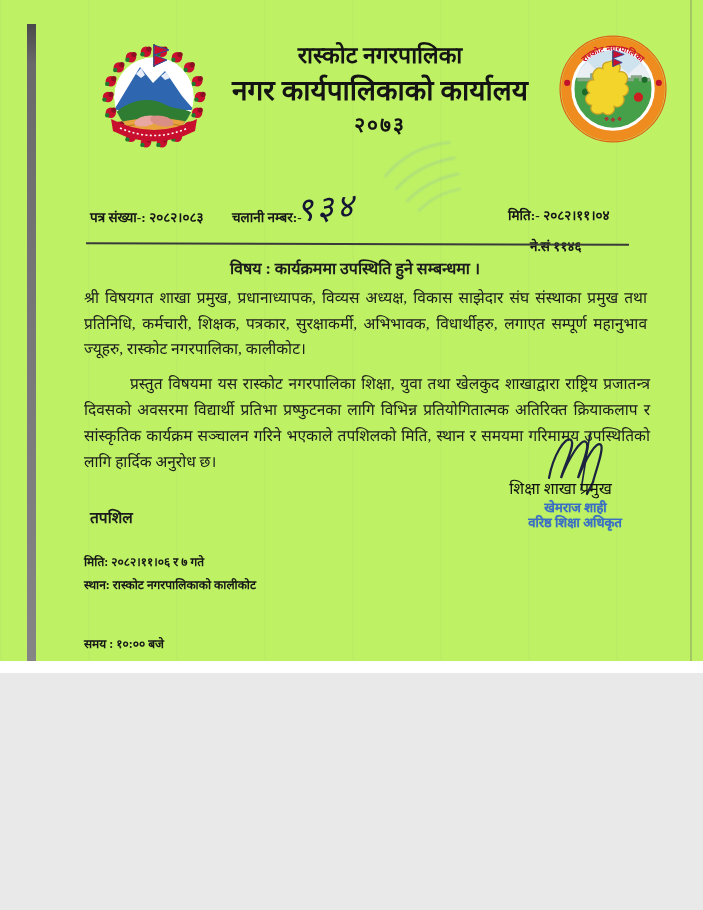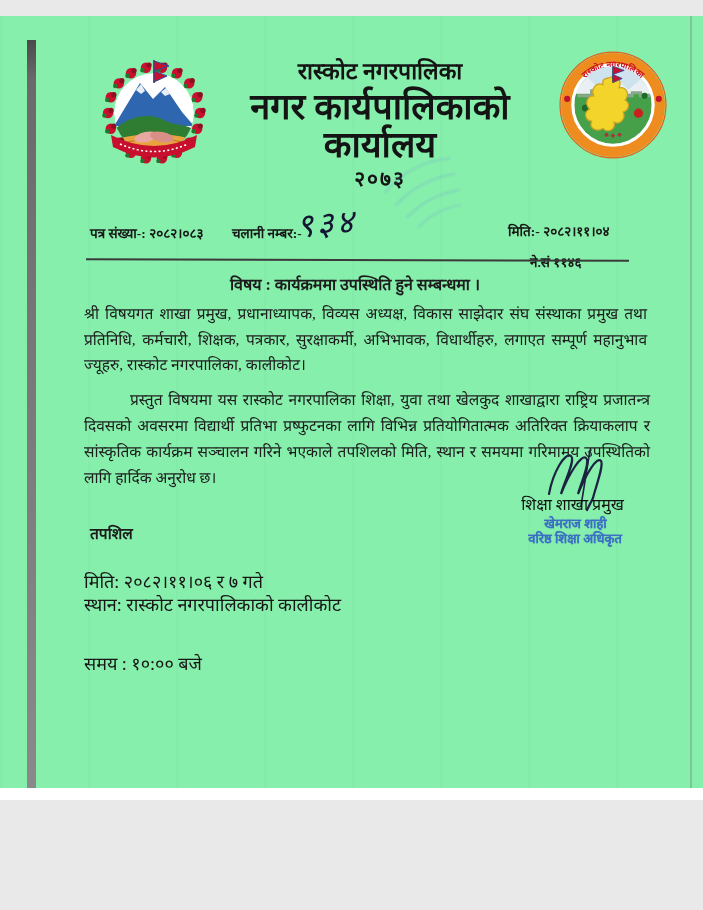--- a/index.html
+++ b/index.html
@@ -1,36 +1,36 @@
 <!DOCTYPE html>
 <html><head>
 <meta charset="utf-8">
 <style>
   html,body{margin:0;padding:0;background:#e9e9e9;}
   .page{
-    position:relative;width:703px;height:784px;margin:16px auto;
-    background:#86efac;overflow:hidden;
+    position:relative;width:703px;height:673px;margin:0 auto;
+    background:#bef264;overflow:hidden;
     font-family:"Liberation Serif","DejaVu Sans",serif;color:#1c1c1c;
   }
   .page::before{ 
     content:"";position:absolute;inset:0;pointer-events:none;
     background:repeating-linear-gradient(90deg,rgba(60,60,90,.025) 0 2px,transparent 2px 88px);
   }
   .bottom-band{position:absolute;left:0;right:0;bottom:0;height:12px;background:#ffffff;}
   .left-edge{position:absolute;left:27px;top:24px;width:9px;height:874px;
     background:linear-gradient(180deg,#4a4a4a,#6a6a6a 40px,#777 300px,#8a8a8a 760px,#9a9a9a);}
   .right-edge{position:absolute;left:690px;top:0;width:2px;height:898px;background:rgba(100,100,100,.3);}
 
   .abs{position:absolute;}
   .emblem-left{left:93px;top:36px;width:122px;height:120px;}
   .seal-right{left:557px;top:33px;width:112px;height:112px;}
 
   .header-center{left:213px;top:40px;width:334px;text-align:center;color:#141414;}
   .h-line1{font-size:23px;line-height:32px;font-weight:700;}
-  .h-line2{font-size:36px;line-height:38px;font-weight:700;}
+  .h-line2{font-size:28px;line-height:38px;font-weight:700;}
   .h-line3{font-size:19px;line-height:30px;font-weight:700;}
   .h-line4{font-size:18px;line-height:28px;font-weight:700;}
   .h-line5{font-size:21px;line-height:30px;font-weight:600;letter-spacing:2px;}
 
   .contact{left:527px;top:146px;width:170px;font-family:"Liberation Serif",serif;}
   .contact .web{font-size:11.5px;font-weight:700;}
   .contact .mail{font-size:10.5px;}
   .contact .phone{font-size:13px;font-weight:700;margin-top:2px;display:flex;align-items:center;gap:5px;}
   .contact .phone .ph-icon{font-size:15px;}
 
@@ -40,28 +40,28 @@
     transform:rotate(-5deg);font-style:italic;font-weight:400;letter-spacing:3px;
   }
   .rule{left:86px;top:243px;width:543px;height:0;border-top:2px solid #3a3a3a;transform:rotate(.15deg);}
 
   .subject{left:120px;top:257px;width:470px;text-align:center;font-size:16px;font-weight:700;}
   .salutation{left:84px;top:285px;width:563px;font-size:15.5px;line-height:25.5px;text-align:justify;}
   .body-para{left:84px;top:371px;width:566px;font-size:15.5px;line-height:26px;text-align:justify;text-indent:46px;}
 
   .stamp-impression{left:368px;top:128px;width:115px;height:95px;opacity:.55;filter:blur(1.2px);pointer-events:none;}
   .signature-svg{left:543px;top:430px;width:80px;height:66px;}
-  .sig-title{left:490px;top:477px;width:165px;text-align:center;font-size:16px;color:#111;}
+  .sig-title{left:478px;top:477px;width:165px;text-align:center;font-size:16px;color:#111;}
   .stamp-line{text-align:center;color:#3a6fc4;font-weight:700;font-size:13px;
     text-shadow:0 0 1px rgba(58,111,196,.65);}
   .stamp-name{left:503px;top:498px;width:145px;}
   .stamp-title{left:495px;top:513px;width:160px;}
 
   .tapeshil{left:90px;top:506px;font-size:15.5px;font-weight:600;}
-  .detail-line{left:84px;width:400px;font-size:18px;font-weight:400;color:#161616;}
+  .detail-line{left:84px;width:400px;font-size:12px;font-weight:700;color:#161616;}
   .d1{top:553px;} .d2{top:576px;} .d3{top:635px;}
 </style>
 </head>
 <body>
 
 <div class="page">
 
   <div class="left-edge abs"></div>
   <div class="right-edge abs"></div>
   <div class="bottom-band"></div>

